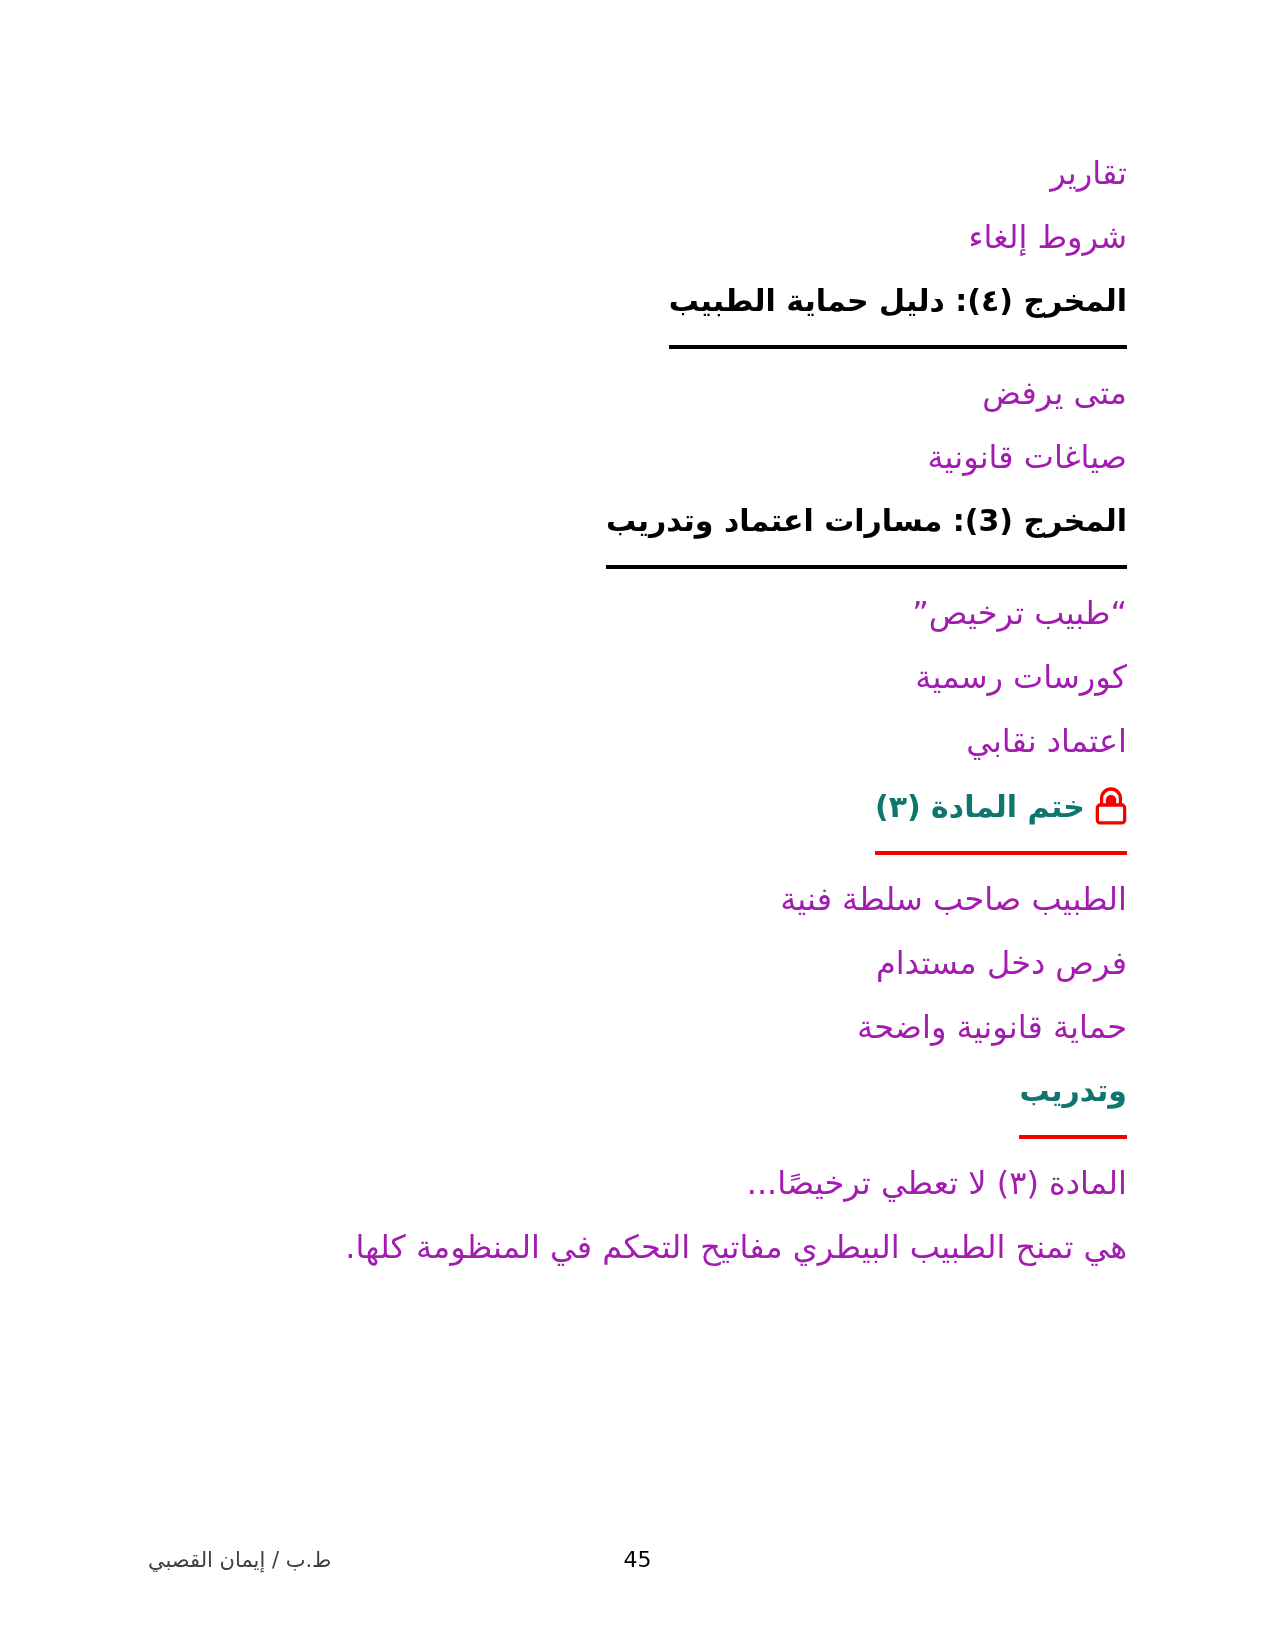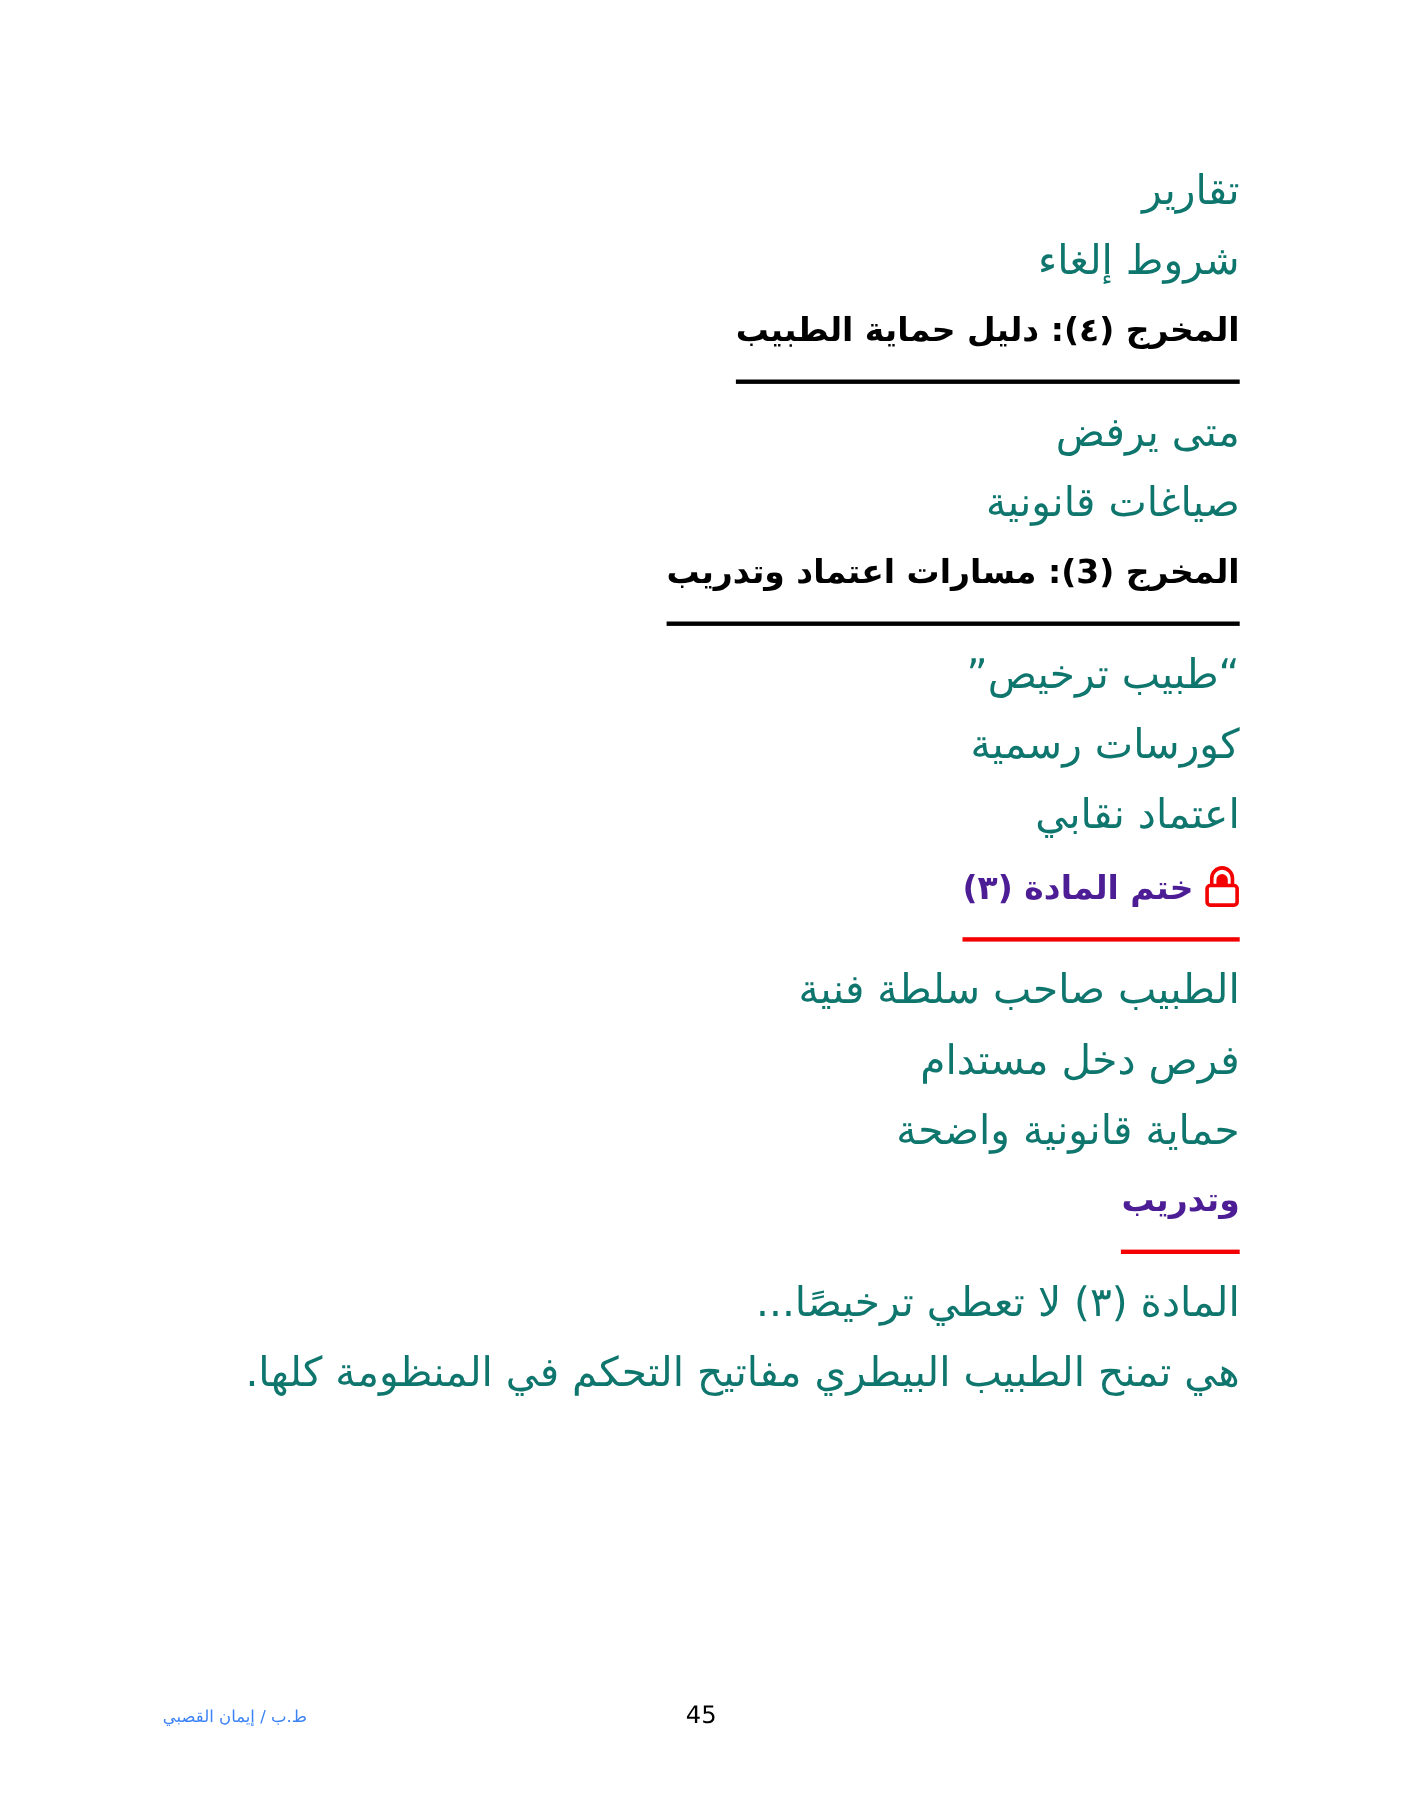--- a/index.html
+++ b/index.html
@@ -18,59 +18,59 @@
   .content {
     position: absolute;
     top: 151px;
     right: 148px;
     left: 148px;
     direction: rtl;
     text-align: right;
   }
   .line {
     margin: 0 0 20px 0;
-    font-size: 37px;
+    font-size: 32px;
     line-height: 44px;
     font-weight: 400;
-    color: #0f766e;
+    color: #a21caf;
   }
   .heading {
     margin: 0 0 22px 0;
     font-size: 30px;
     line-height: 44px;
     font-weight: 700;
   }
   .heading .h-wrap {
     display: inline-block;
     padding-bottom: 22px;
     border-bottom: 4px solid #000000;
   }
-  .heading.red { color: #4c1d95; }
+  .heading.red { color: #0f766e; }
   .heading.red .h-wrap { border-bottom-color: #f40000; }
   .lock-svg {
     width: 32px;
     height: 44px;
     vertical-align: -10px;
     margin-left: 10px;
   }
   .footer {
     position: absolute;
     top: 1540px;
     left: 148px;
     right: 148px;
     height: 40px;
   }
   .footer-author {
     position: absolute;
     left: 0;
     top: 0;
     direction: rtl;
-    font-size: 15px;
+    font-size: 21px;
     line-height: 40px;
-    color: #3b82f6;
+    color: #404040;
   }
   .footer-pagenum {
     position: absolute;
     left: 0;
     right: 0;
     top: 0;
     text-align: center;
     font-size: 22px;
     line-height: 40px;
     color: #000000;

